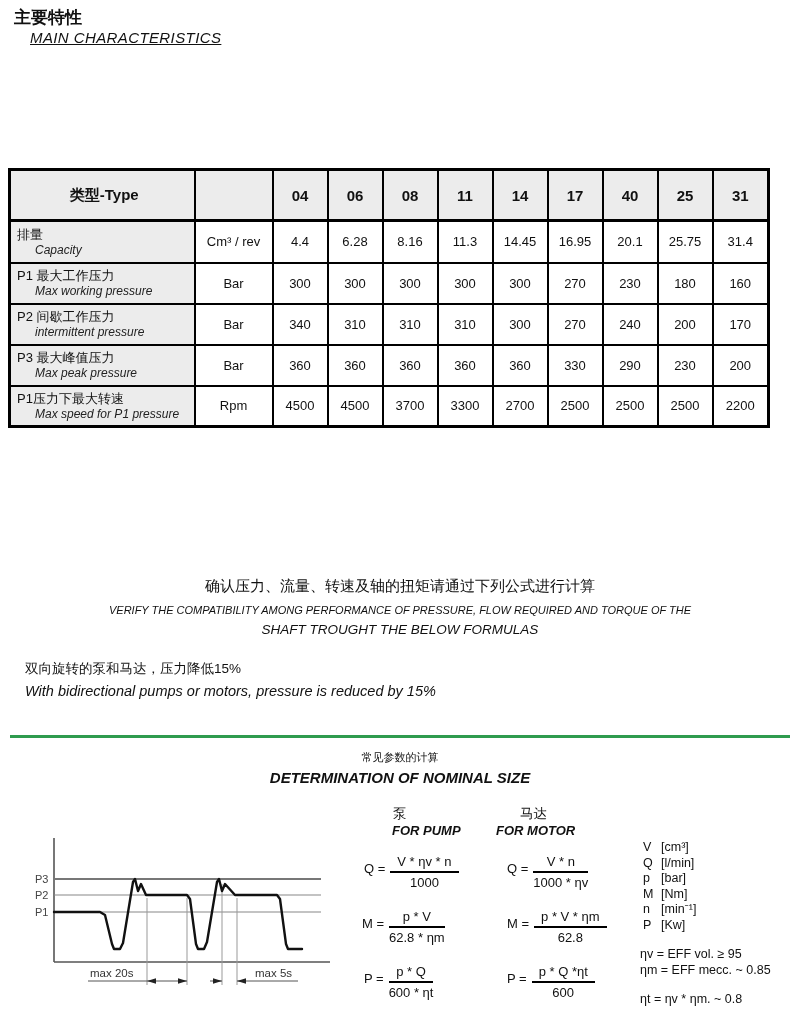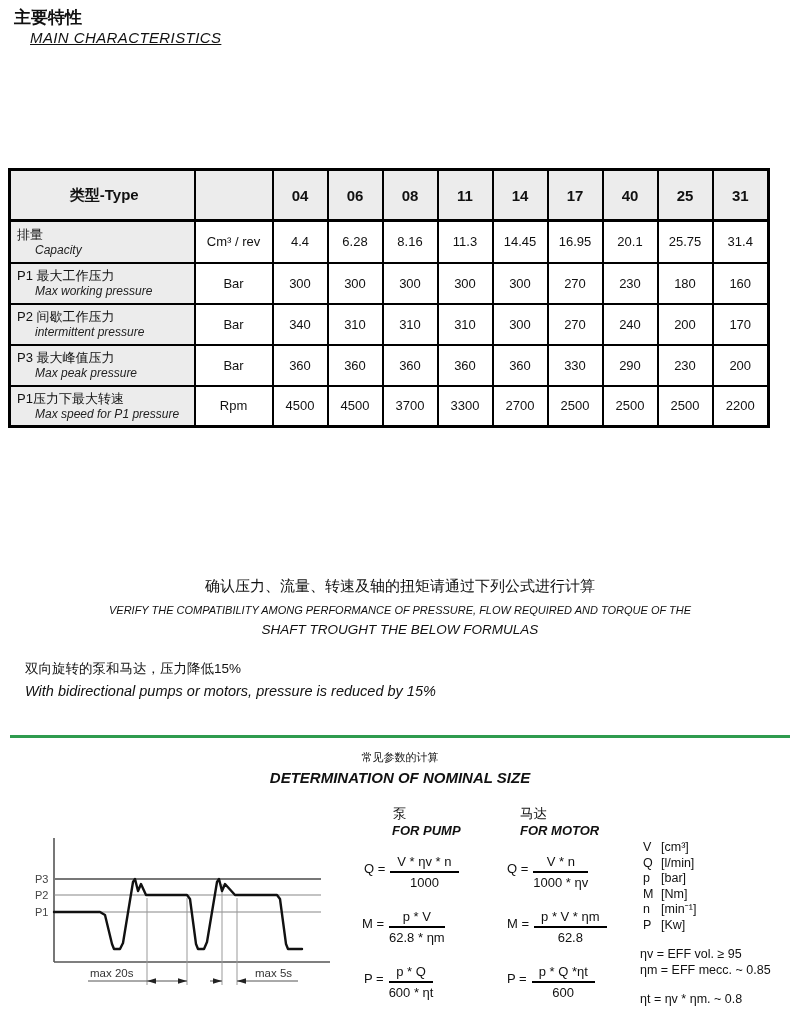--- a/index.html
+++ b/index.html
@@ -202,21 +202,21 @@
 
     <path d="M180 149 H192 M207 149 H268" stroke="#555" stroke-width="1" fill="none"></path>
     <polygon points="192,149 183,146.3 183,151.7" fill="#222"></polygon>
     <polygon points="207,149 216,146.3 216,151.7" fill="#222"></polygon>
     <text x="225" y="145" font-size="11.5" fill="#333">max 5s</text>
   </svg>
 
   <div class="col-head-zh" style="left:393px;top:805px">泵</div>
   <div class="col-head-en" style="left:392px;top:823px">FOR PUMP</div>
   <div class="col-head-zh" style="left:520px;top:805px">马达</div>
-  <div class="col-head-en" style="left:520px;top:823px">FOR MOTOR</div>
+  <div class="col-head-en" style="left:496px;top:823px">FOR MOTOR</div>
 
   <div class="formula" style="left:364px;top:846px">
     <span class="lbl">Q =</span>
     <span class="frac">
       <span class="num" style="display:block">V * ηv * n</span>
       <span class="den" style="display:block">1000</span>
     </span>
   </div>
   <div class="formula" style="left:362px;top:901px">
     <span class="lbl">M =</span>

